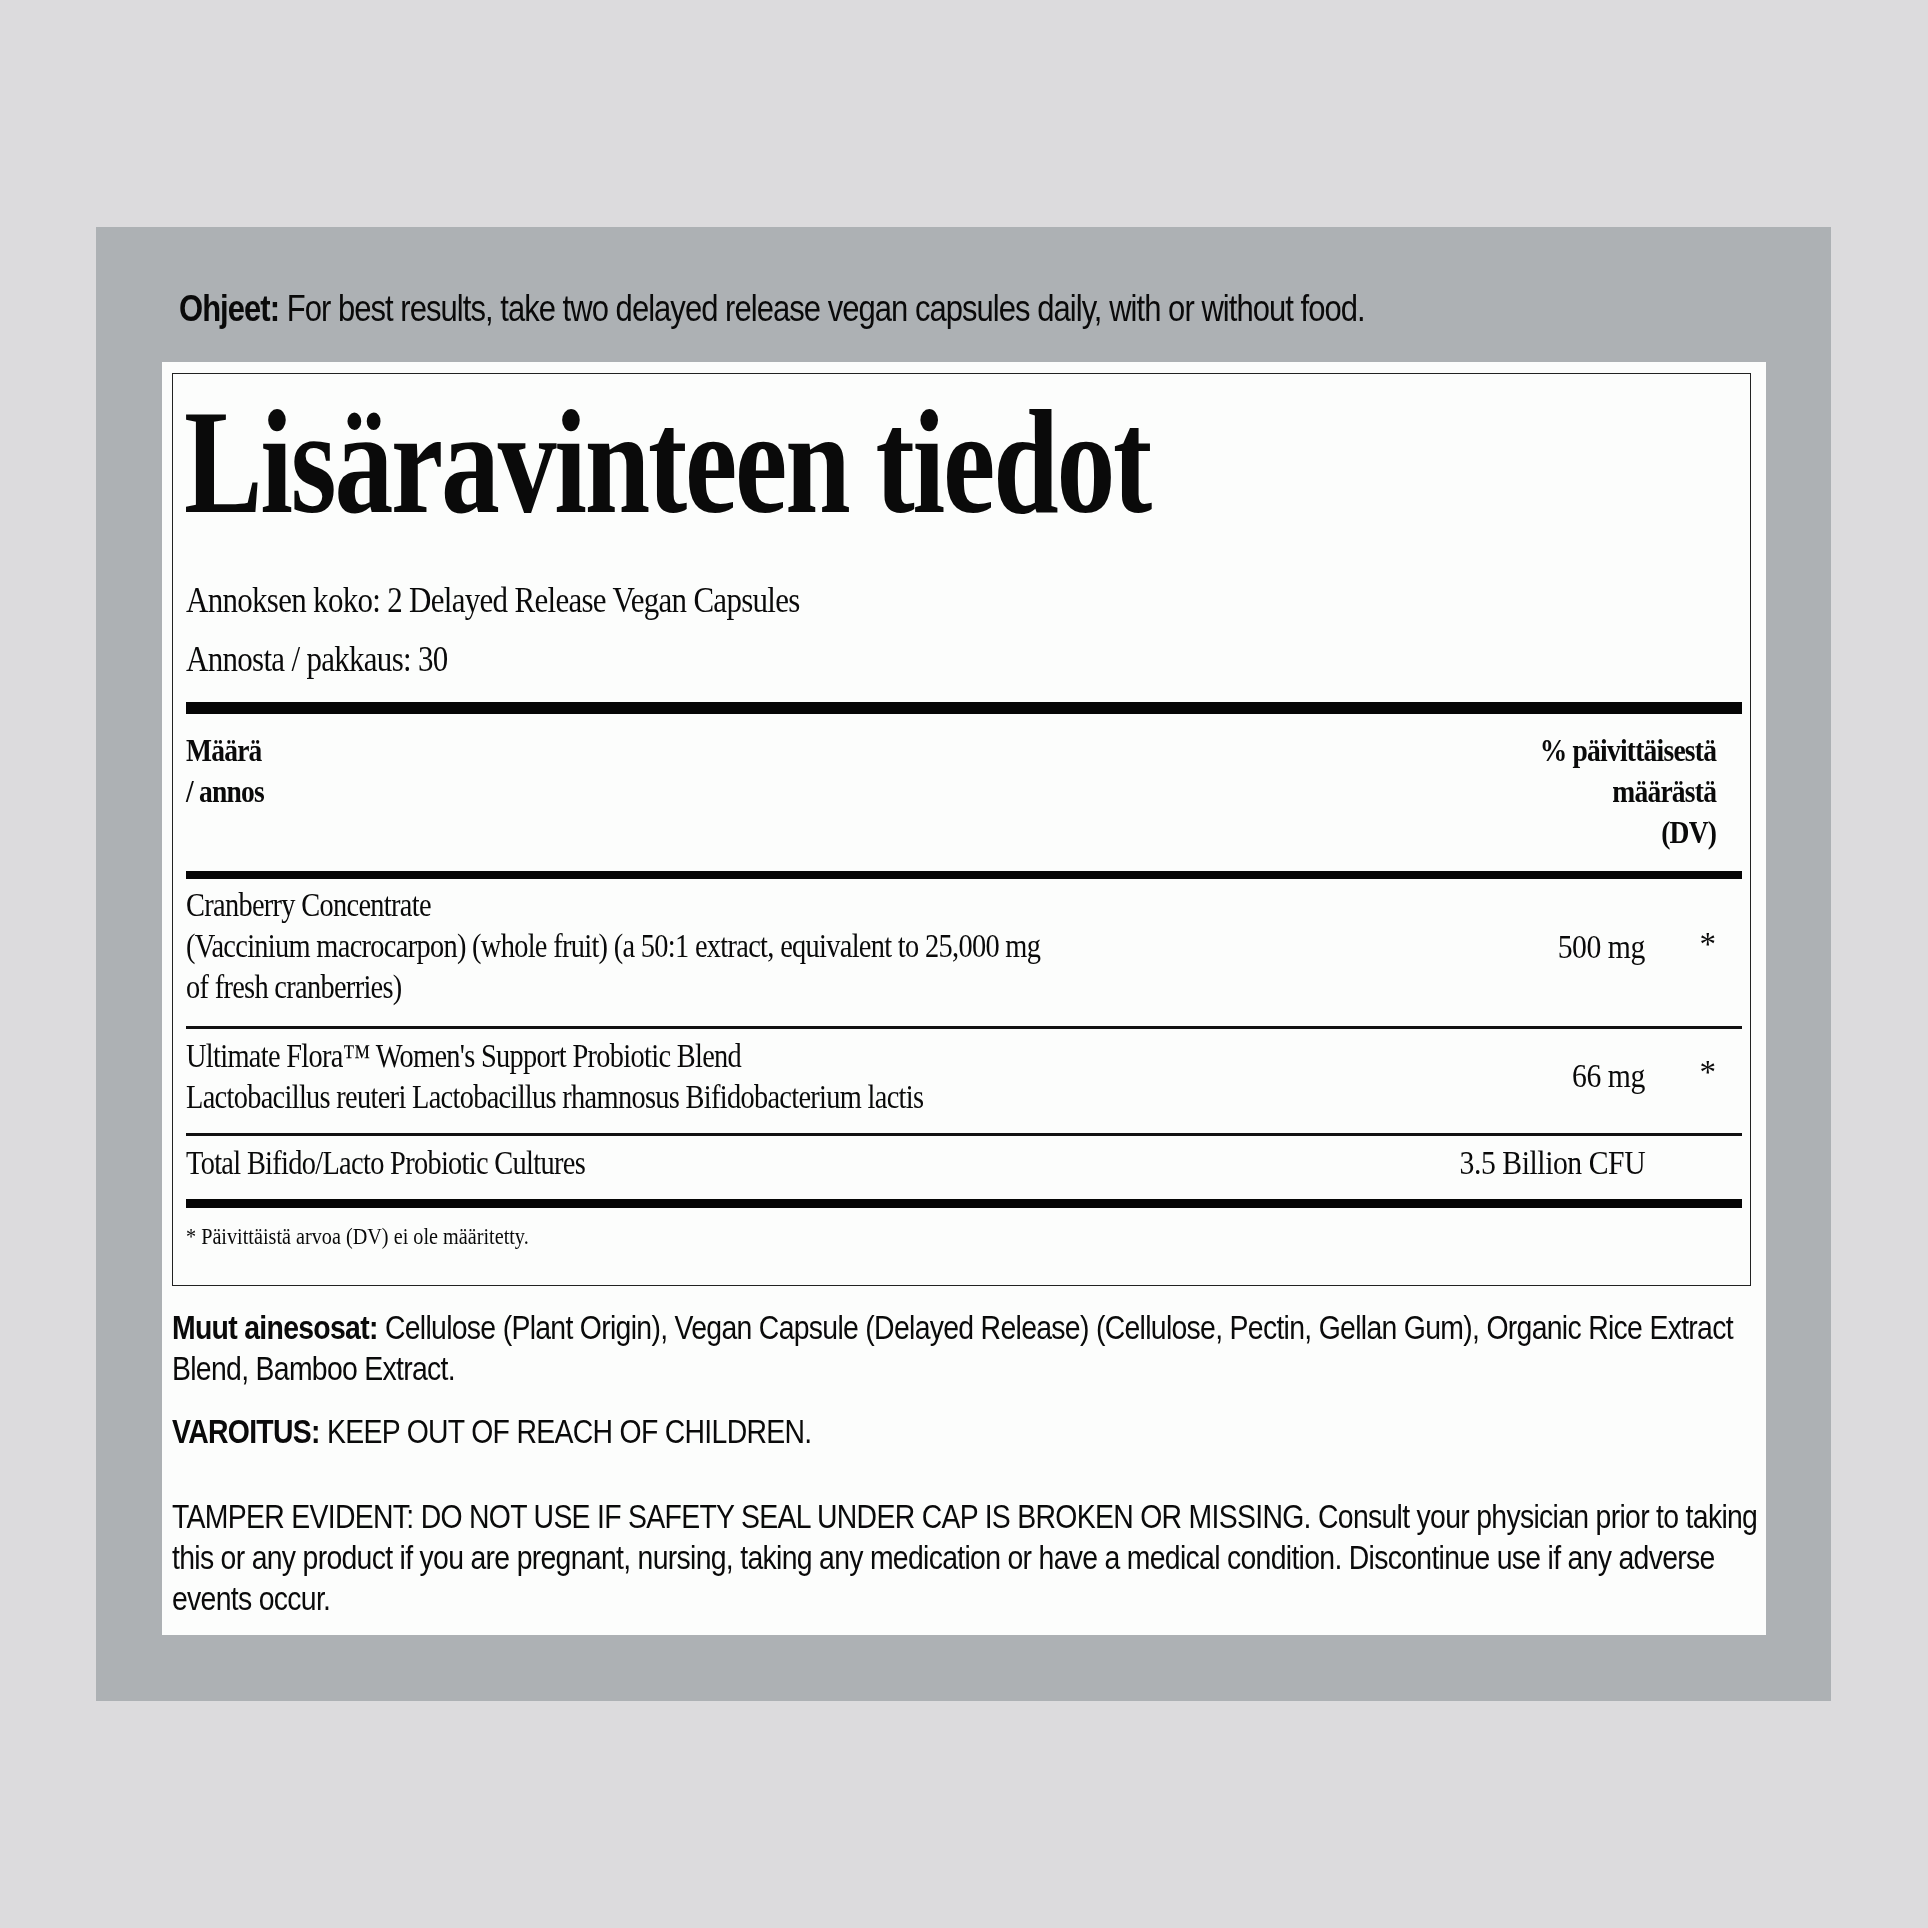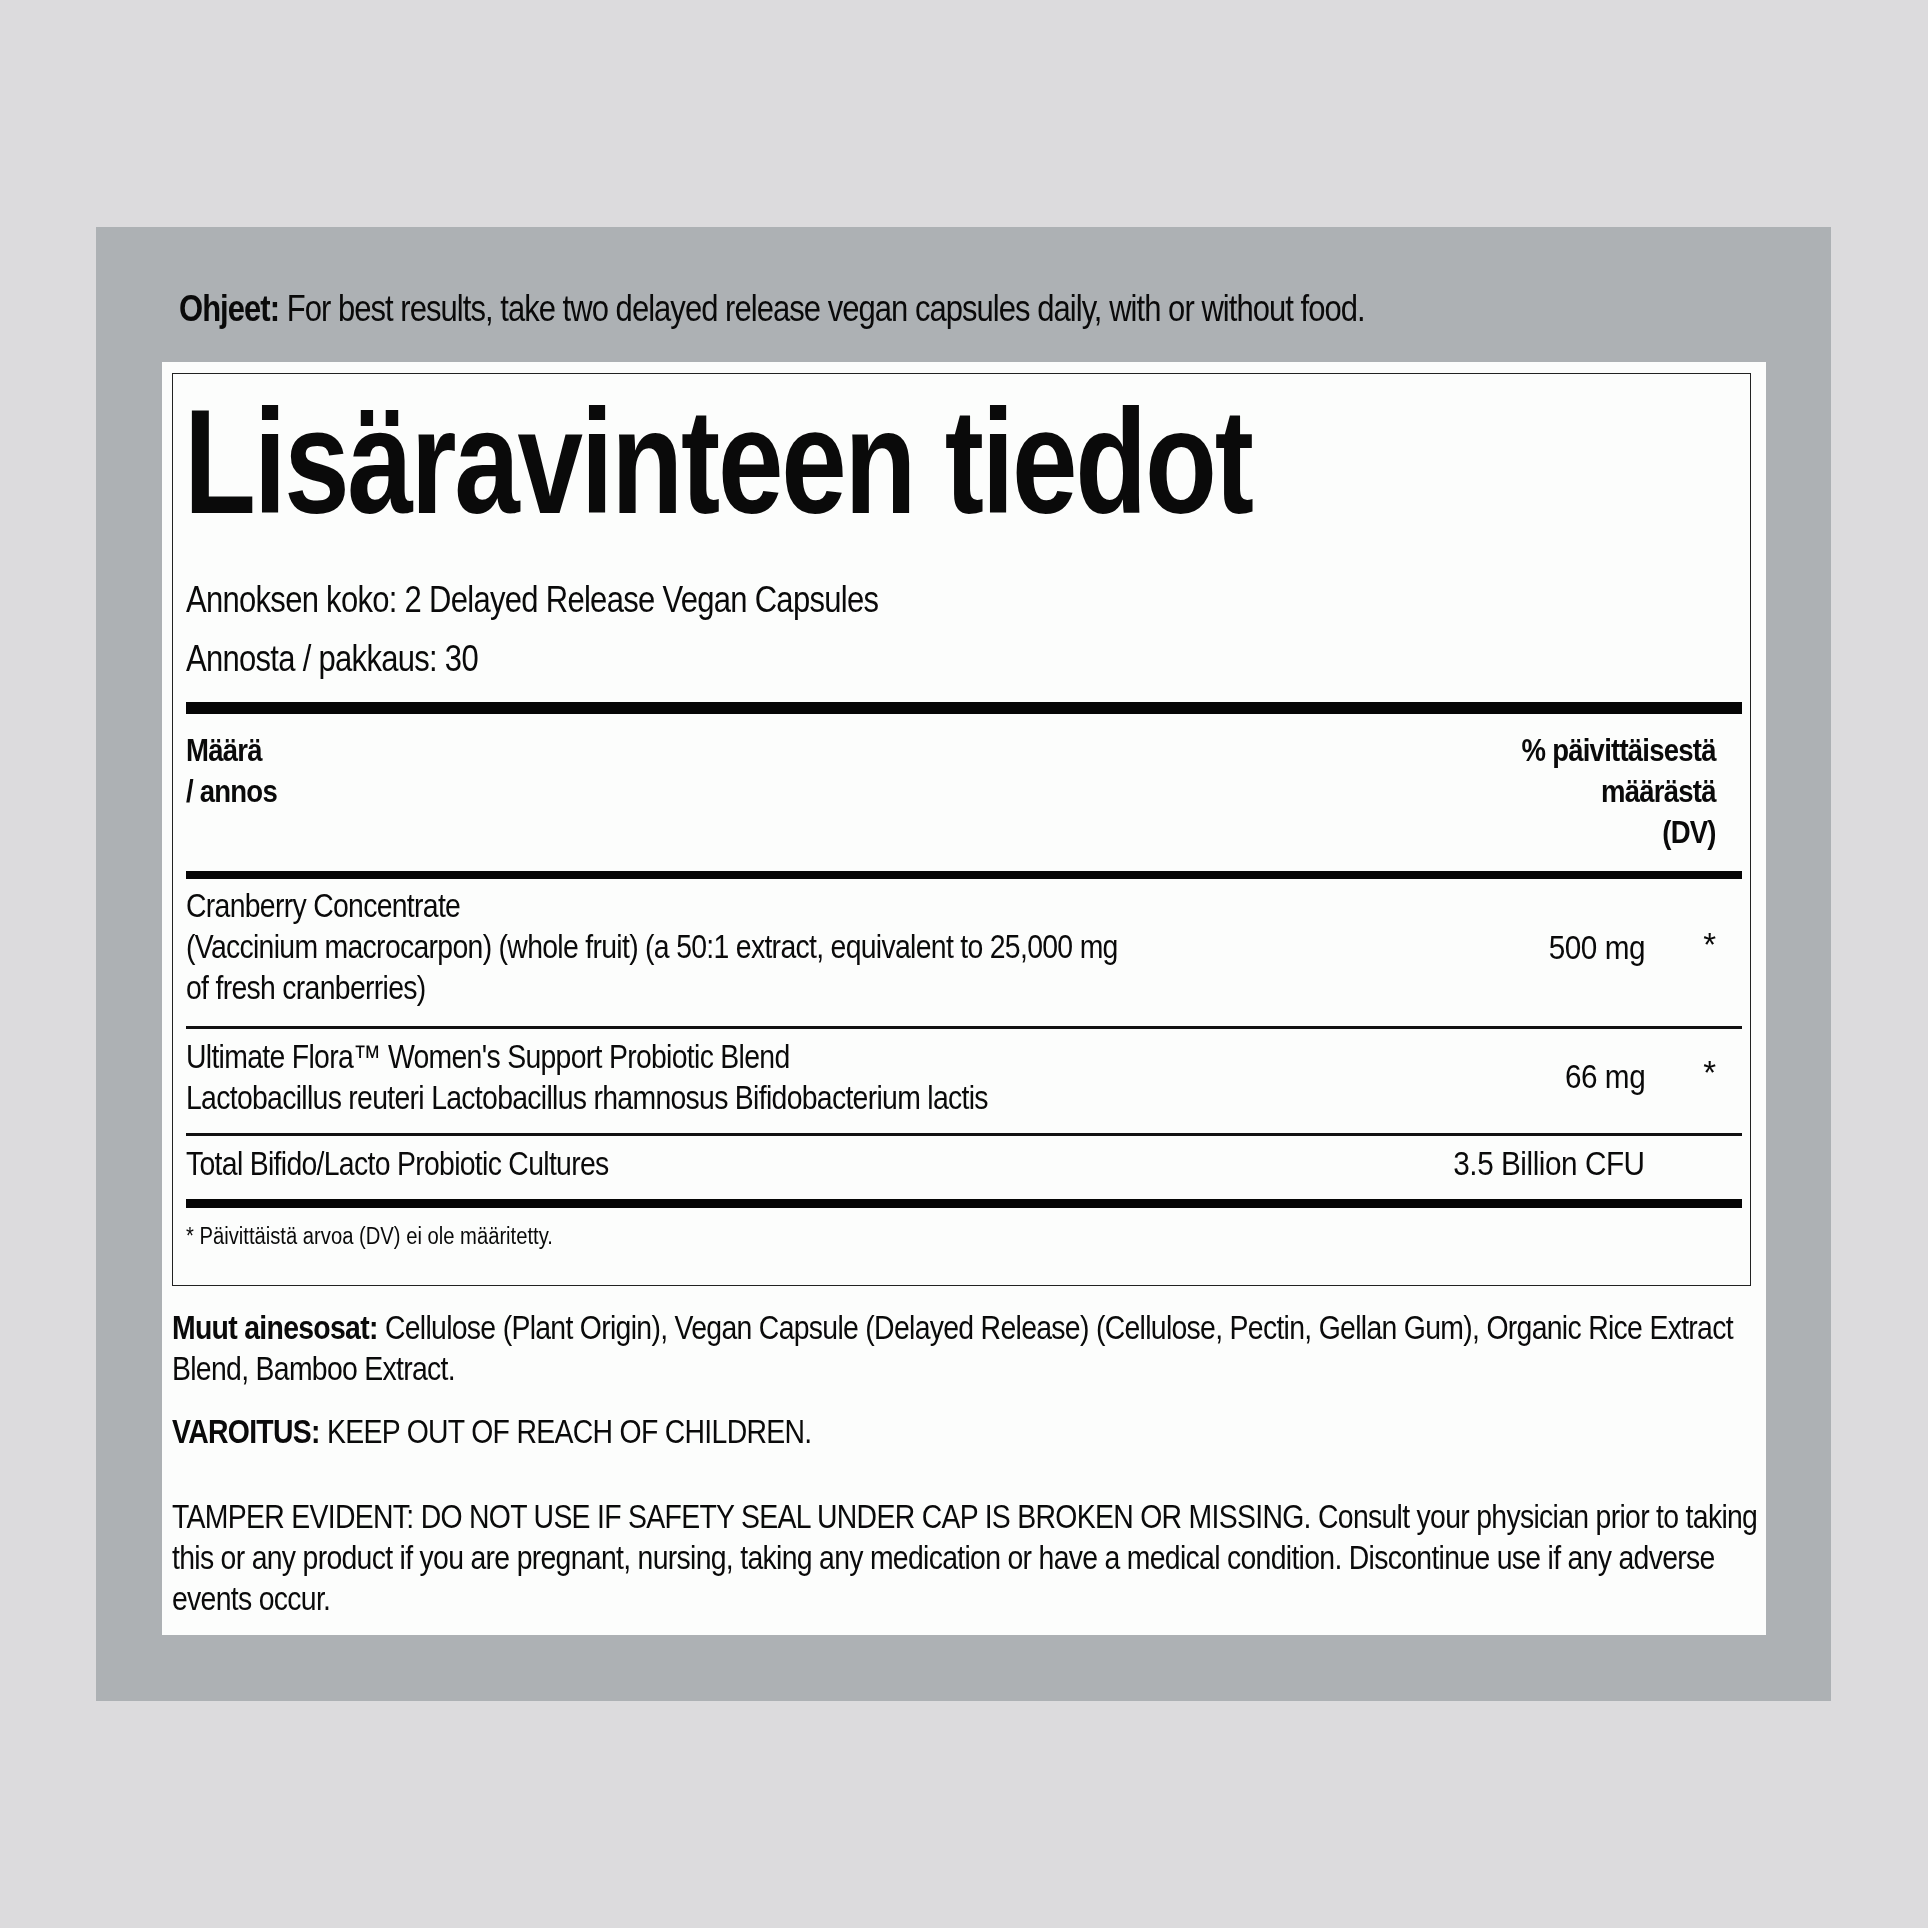--- a/index.html
+++ b/index.html
@@ -32,20 +32,21 @@
       left: 162px; top: 362px;
       width: 1604px; height: 1273px;
       background: #fcfdfc;
     }
     .facts {
       position: absolute;
       left: 172px; top: 373px;
       width: 1577px; height: 911px;
       border: 1.9px solid #222;
       background: #fcfdfc;
+      font-family: Liberation Serif, serif;
     }
     .title {
       position: absolute;
       left: 11.3px; top: 5.6px;
       font-size: 149px;
       font-weight: bold;
       letter-spacing: -2.8px;
       transform: scaleX(0.79);
       transform-origin: left top;
       white-space: nowrap;

